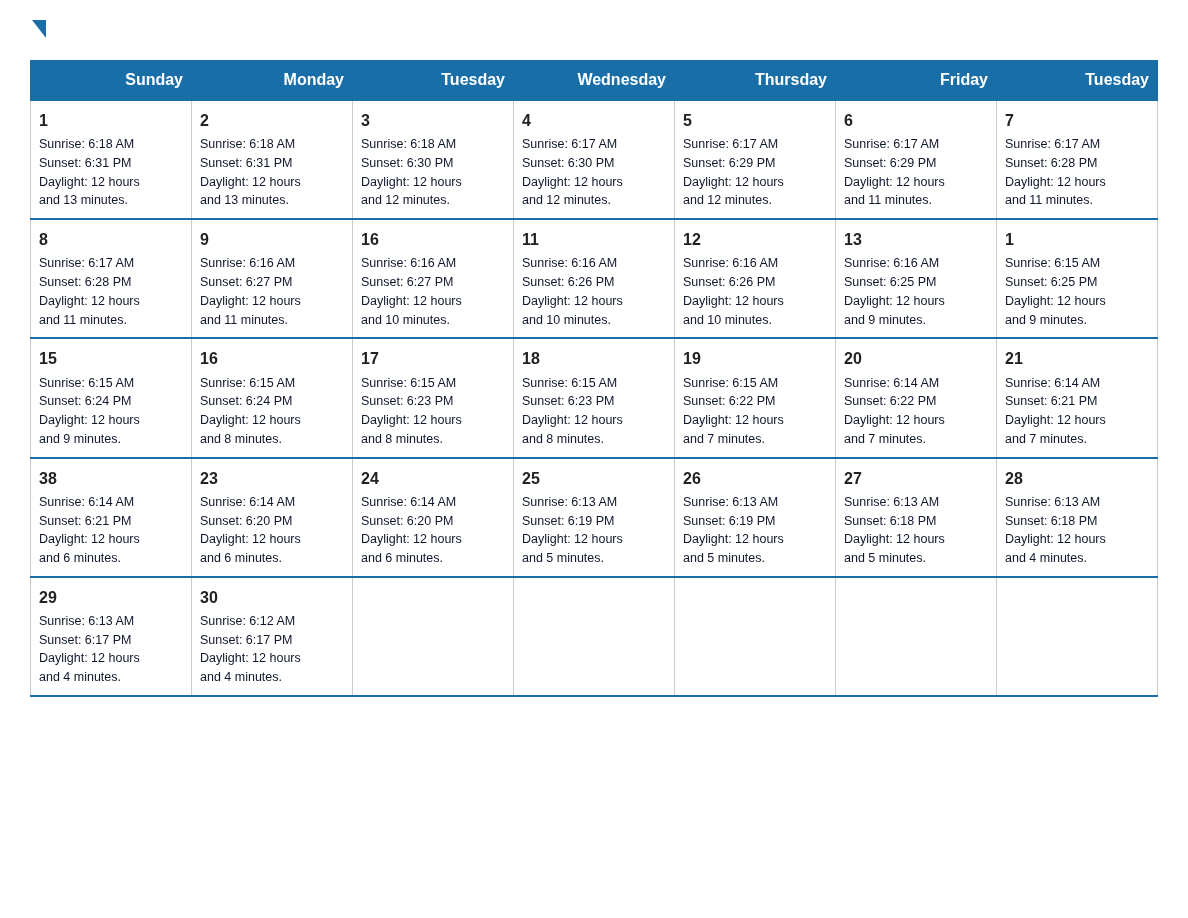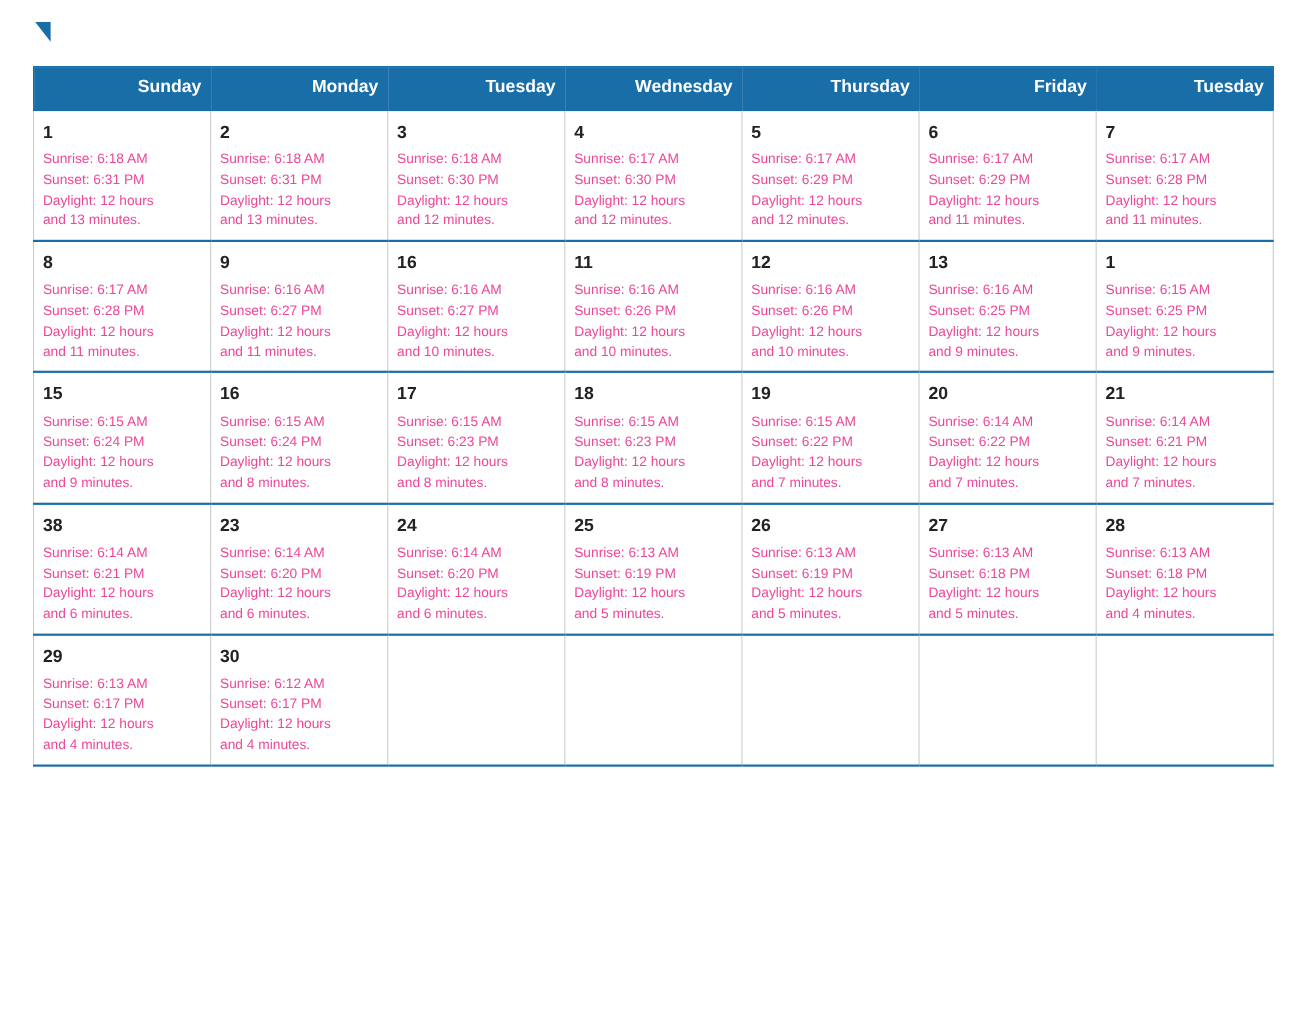--- a/index.html
+++ b/index.html
@@ -105,21 +105,21 @@
     .day-number {
       font-size: 16px;
       font-weight: bold;
       display: block;
       margin-bottom: 3px;
       color: #222;
     }
 
     .day-info {
       font-size: 12.5px;
-      color: #ec4899;
+      color: #0f172a;
       line-height: 1.5;
     }
 
     .calendar-table tbody tr:last-child td {
       border-bottom: 2px solid #1a6ea8;
       margin-left: 24px;
     }
 
     .calendar-table tbody tr:first-child td {
       border-top: 2px solid #1a6ea8;

